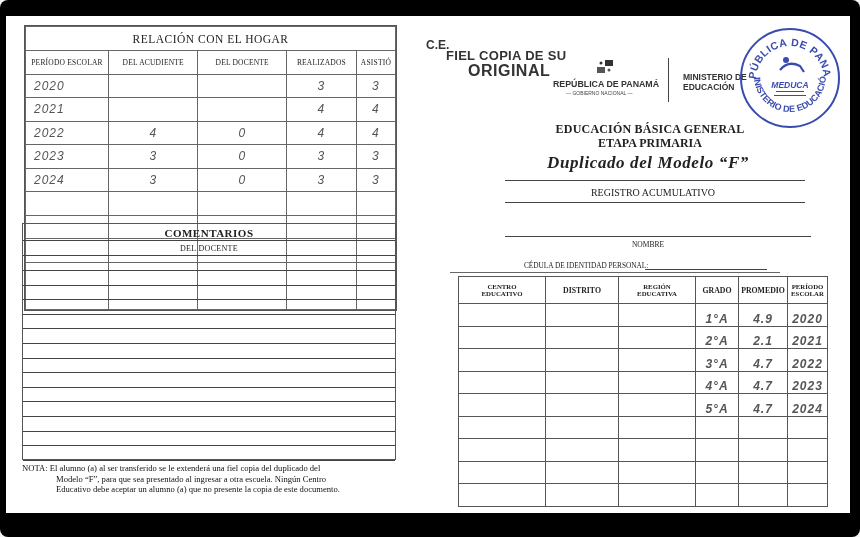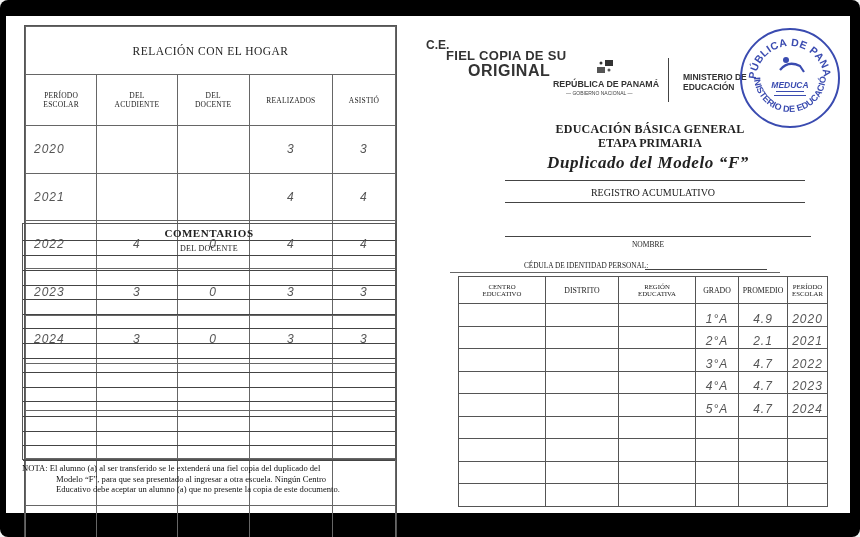--- a/index.html
+++ b/index.html
@@ -8,42 +8,42 @@
   .paper { position:absolute; left:6px; top:16px; width:844px; height:497px; background:#fff; }
   .abs { position:absolute; }
   .hw { font-family:"Liberation Sans", sans-serif; font-style:italic; color:#555; font-weight:300; letter-spacing:1px; }
   .caps { font-family:"Liberation Serif", serif; color:#222; }
   .line { position:absolute; background:#444; height:1px; }
   .vline { position:absolute; background:#444; width:1px; }
 
   
   .ltable { position:absolute; left:24px; top:25px; width:371px; border:1px solid #555; }
   .ltable table { border-collapse:collapse; width:100%; }
-  .ltable td, .ltable th { border:1px solid #666; font-weight:normal; padding:16px; height:14.5px; }
+  .ltable td, .ltable th { border:1px solid #666; font-weight:normal; padding:4px; height:14.5px; }
   .ltitle { font-size:11.5px; font-weight:bold; letter-spacing:0.5px; text-align:center; height:15px !important; }
   .lsub { font-size:7.5px; text-align:center; line-height:8px; }
   .lhead { font-size:7.5px; text-align:center; letter-spacing:0.2px; }
   .lcell { font-size:12px; text-align:center; }
   .lyear { text-align:left; padding-left:8px !important; }
 
   .comments { position:absolute; left:22px; top:223px; width:372px; height:235px; border:1px solid #555; }
   .ctitle { position:absolute; left:0; width:100%; top:3px; text-align:center; font-size:11px; font-weight:bold; letter-spacing:0.5px; }
   .csub { position:absolute; left:0; width:100%; top:20px; text-align:center; font-size:8px; letter-spacing:0.3px; }
 
   .nota { position:absolute; left:22px; top:463px; width:380px; font-size:8.6px; line-height:10.5px; color:#111; }
   .nota .indent { padding-left:34px; display:block; }
 
   
   .stamp-text { font-family:"Liberation Sans", sans-serif; font-weight:bold; color:#333; }
   .seal { position:absolute; left:740px; top:28px; width:96px; height:96px; border-radius:50%; border:2px solid #3a4bb0; }
   .seal svg { position:absolute; left:0; top:0; }
 
   .rtable { position:absolute; left:458px; top:276px; width:370px; }
   .rtable table { border-collapse:collapse; width:100%; }
-  .rtable td, .rtable th { border:1px solid #555; font-weight:normal; padding:0; }
+  .rtable td, .rtable th { border:1px solid #555; font-weight:bold; padding:0; }
   .rhead { font-size:6.8px; text-align:center; line-height:7.5px; height:26px; }
   .rhead2 { font-size:7.8px; text-align:center; height:26px; }
   .rcell { height:21.5px; font-size:12px; text-align:center; vertical-align:bottom; }
 </style>
 </head>
 <body>
 
 <div class="frame"></div>
 <div class="paper"></div>
 

